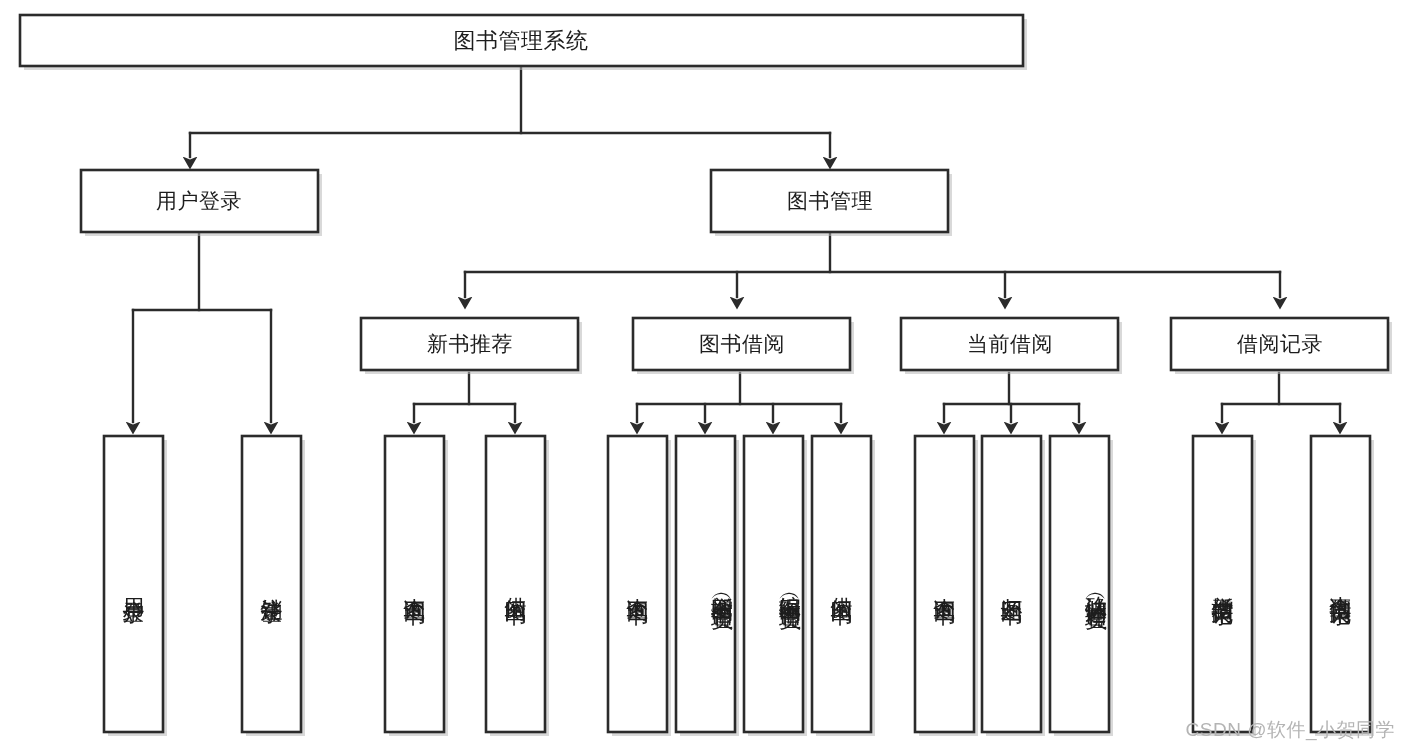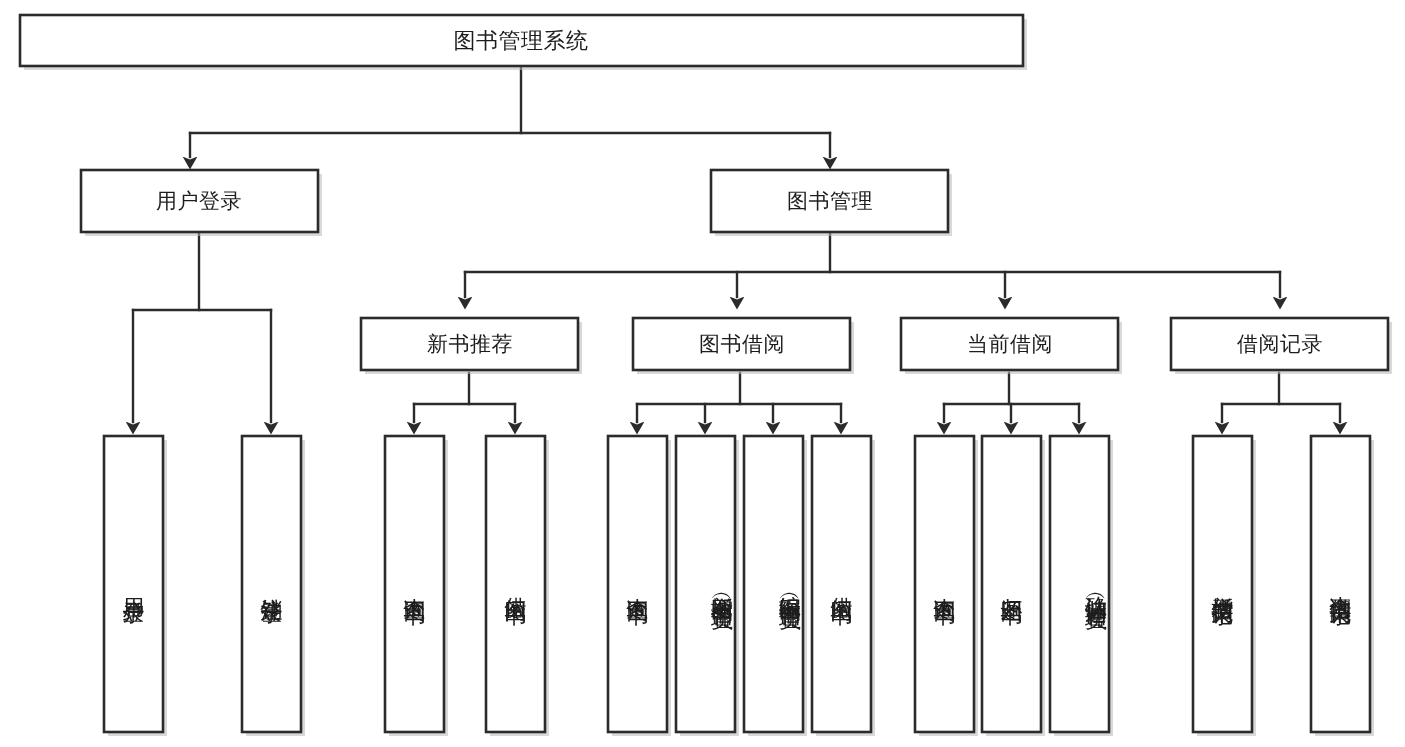--- a/index.html
+++ b/index.html
@@ -266,13 +266,14 @@
   <div class="vlabel" style="left:744px; top:442px; width:59px; height:290px;">编辑图书（管理员）</div>
   <div class="vlabel short" style="left:812px; top:436px; width:59px; height:296px;">借阅图书</div>
 
   <div class="vlabel short" style="left:915px; top:436px; width:59px; height:296px;">查询图书</div>
   <div class="vlabel short" style="left:982px; top:436px; width:59px; height:296px;">归还图书</div>
   <div class="vlabel" style="left:1050px; top:442px; width:59px; height:290px;">确认归还（管理员）</div>
 
   <div class="vlabel short" style="left:1193px; top:436px; width:59px; height:296px;">新增借阅记录</div>
   <div class="vlabel short" style="left:1311px; top:436px; width:59px; height:296px;">查询借阅记录</div>
 
+  <div class="watermark">CSDN @软件_小贺同学</div>
 </div>
 
 </body></html>

